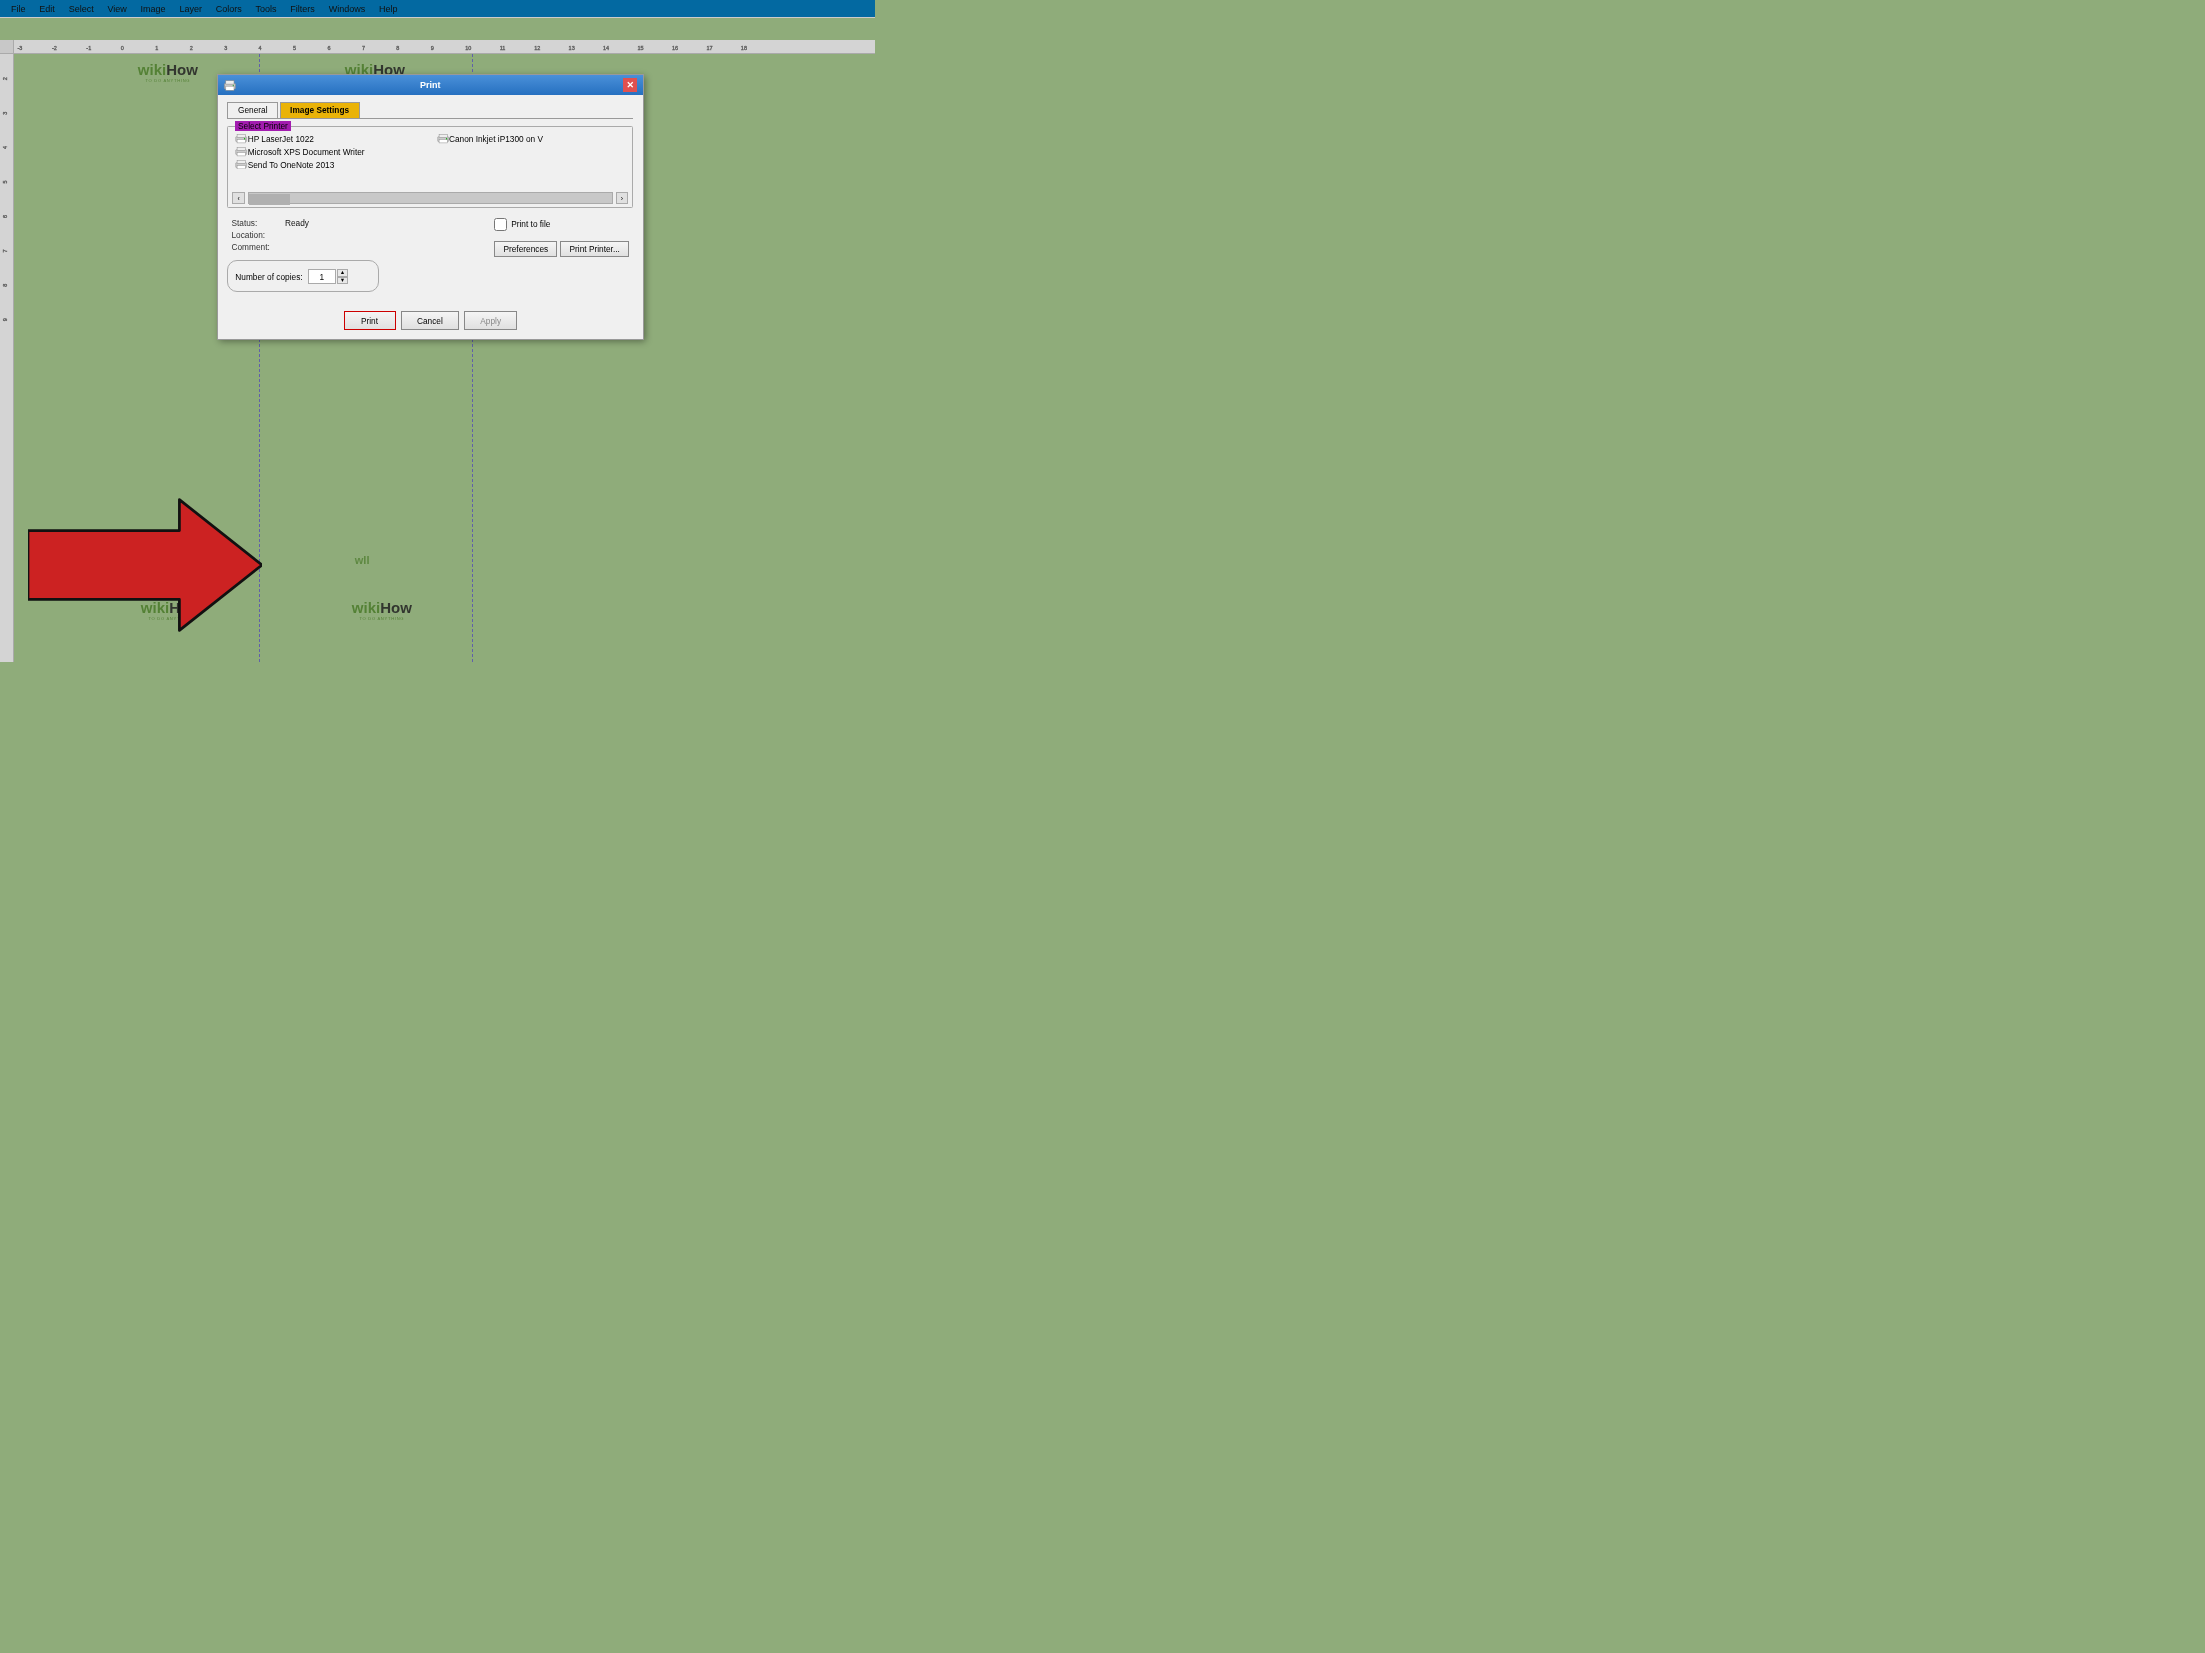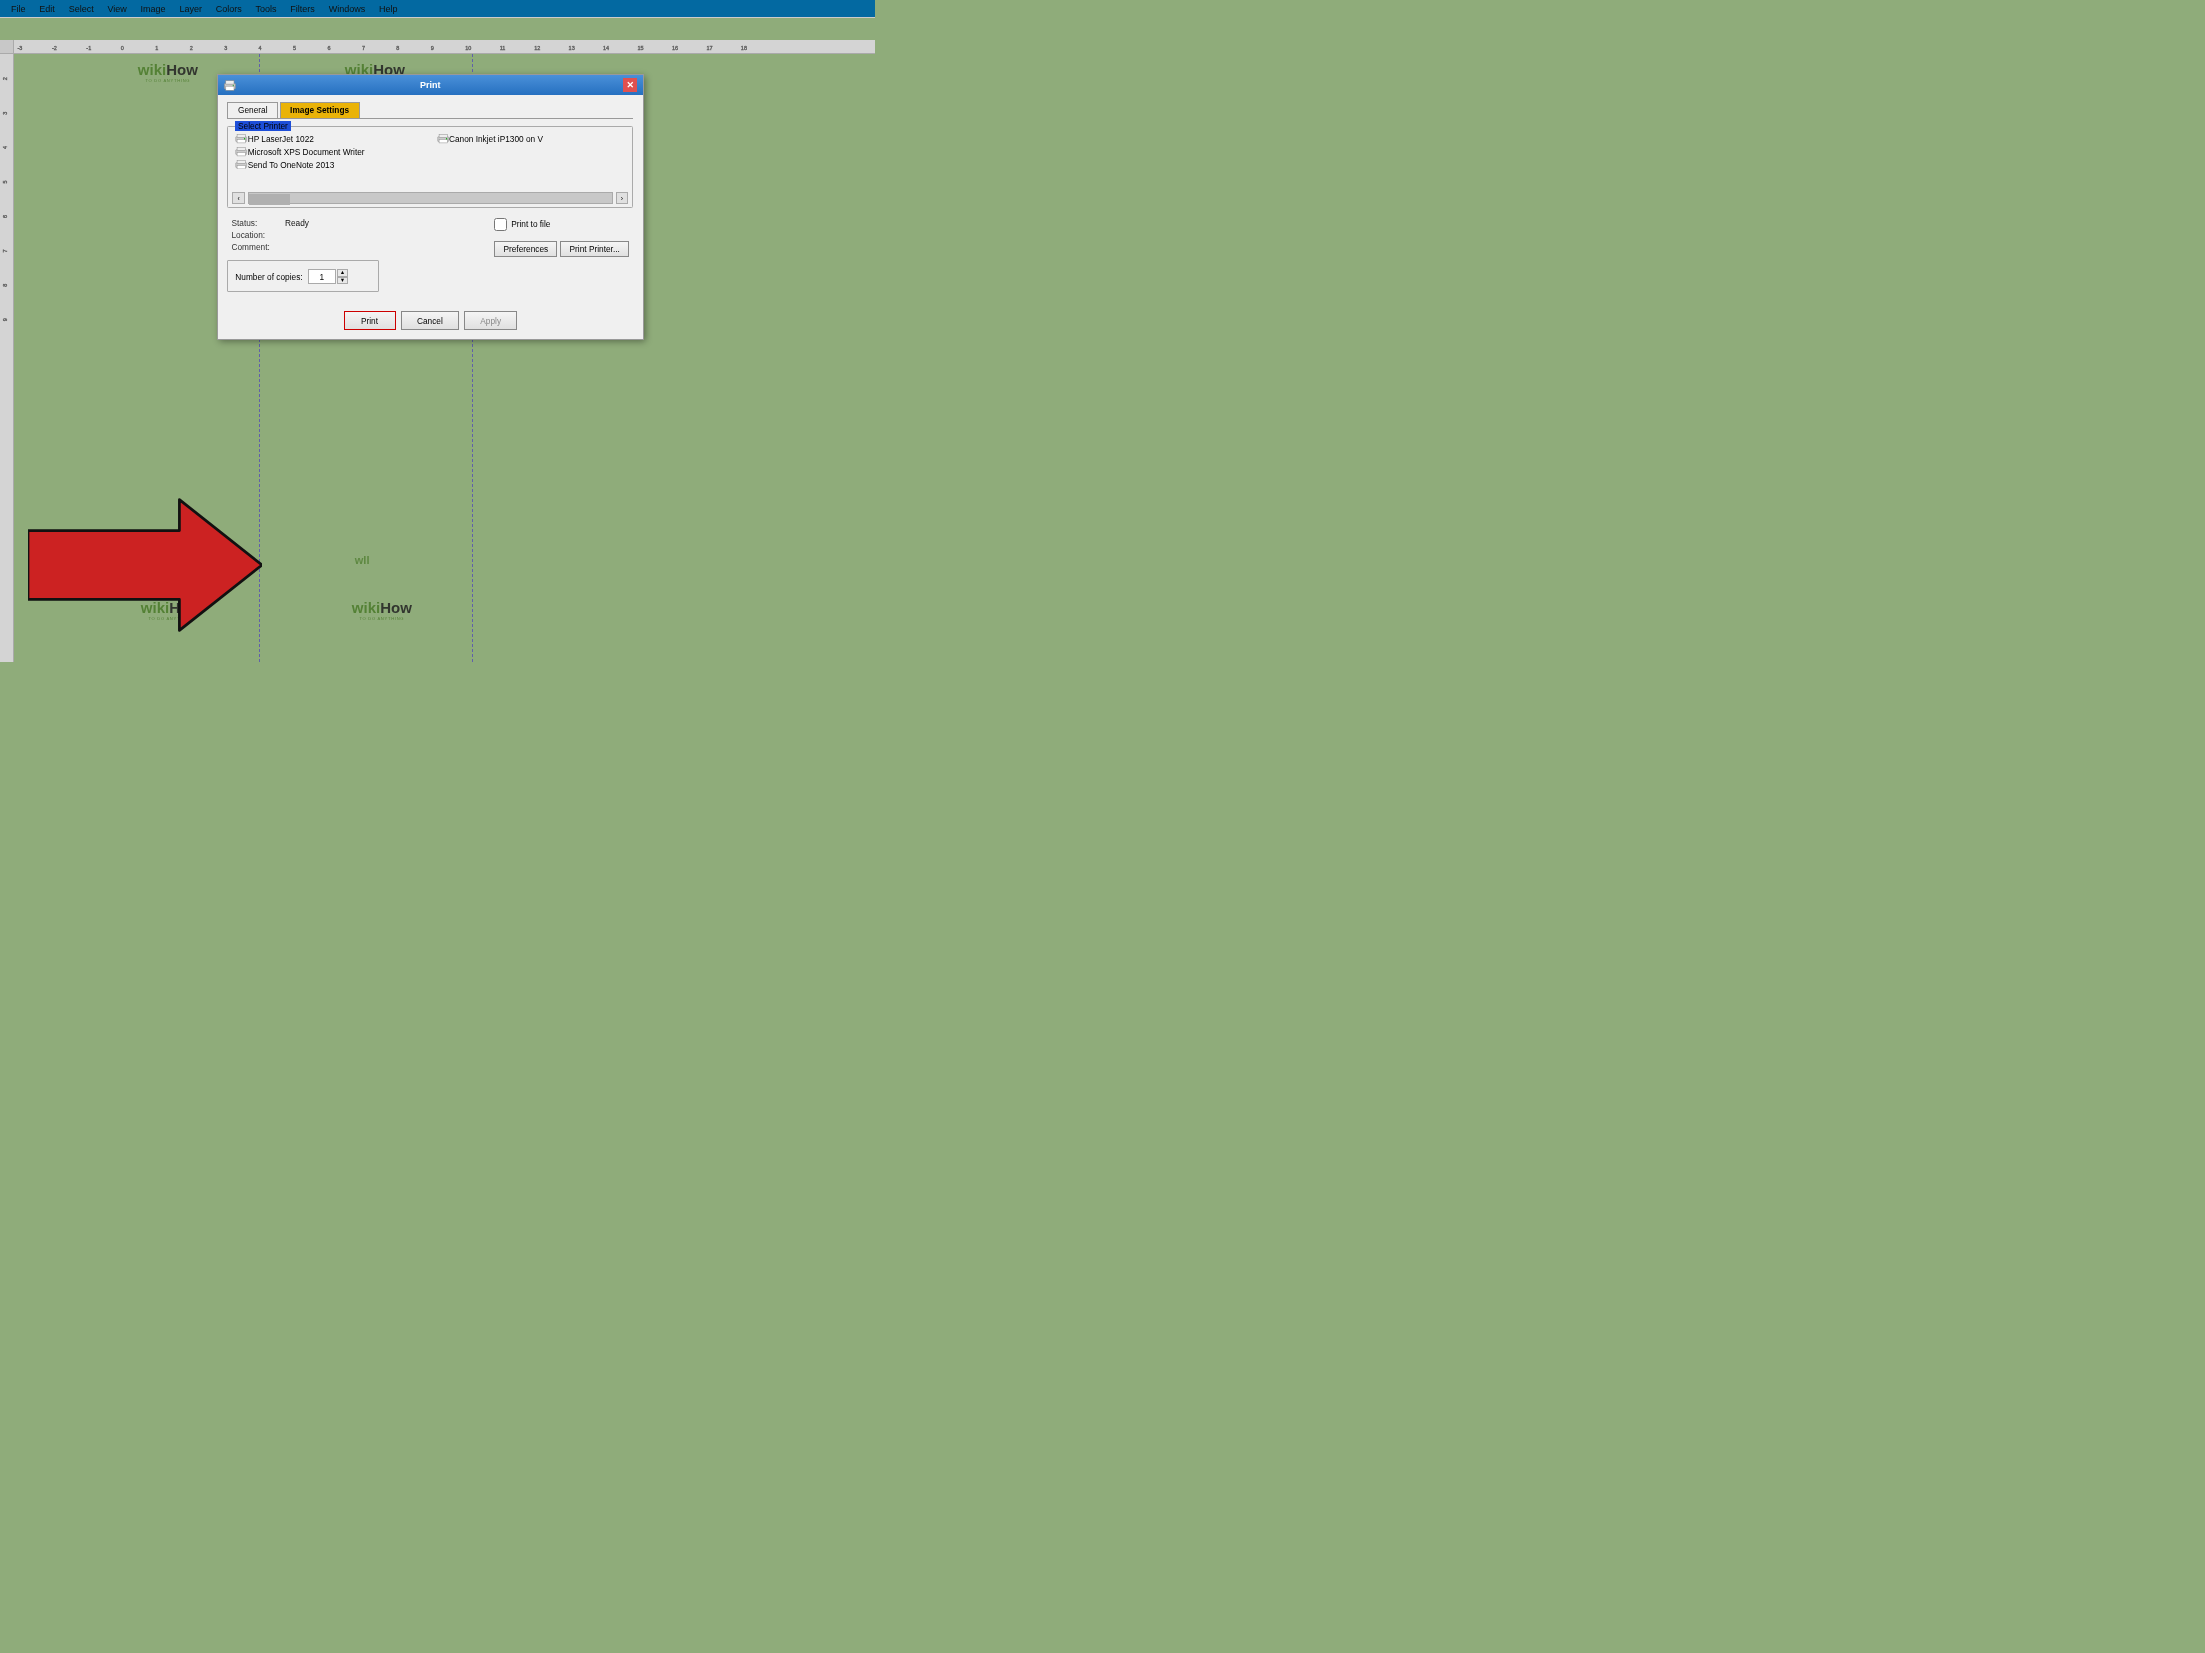--- a/index.html
+++ b/index.html
@@ -183,21 +183,21 @@
     .section-box {
       border: 0.7px solid #aaa;
       border-radius: 1.4px;
       margin-bottom: 6.9px;
       position: relative;
     }
 
     .section-label {
       position: absolute;
       top: -6.2px; left: 6.9px;
-      background: #1d4ed8;
+      background: #a21caf;
       padding: 0 2.8px;
       font-size: 8.3px;
     }
 
     .printer-list {
       padding: 5.5px 4.1px 2.8px;
       min-height: 62px;
     }
 
     .printer-item {
@@ -292,21 +292,21 @@
       flex: 1;
       border: 0.7px solid #aaa;
       border-radius: 1.4px;
       position: relative;
       padding: 8.3px 6.9px 6.9px;
     }
 
     .copies-box {
       width: 152px;
       border: 0.7px solid #aaa;
-      border-radius: 1px;
+      border-radius: 10px;
       position: relative;
       padding: 8.3px 6.9px 6.9px;
       display: flex;
       align-items: center;
       gap: 5.5px;
     }
 
     .radio-item {
       display: flex;
       align-items: center;

